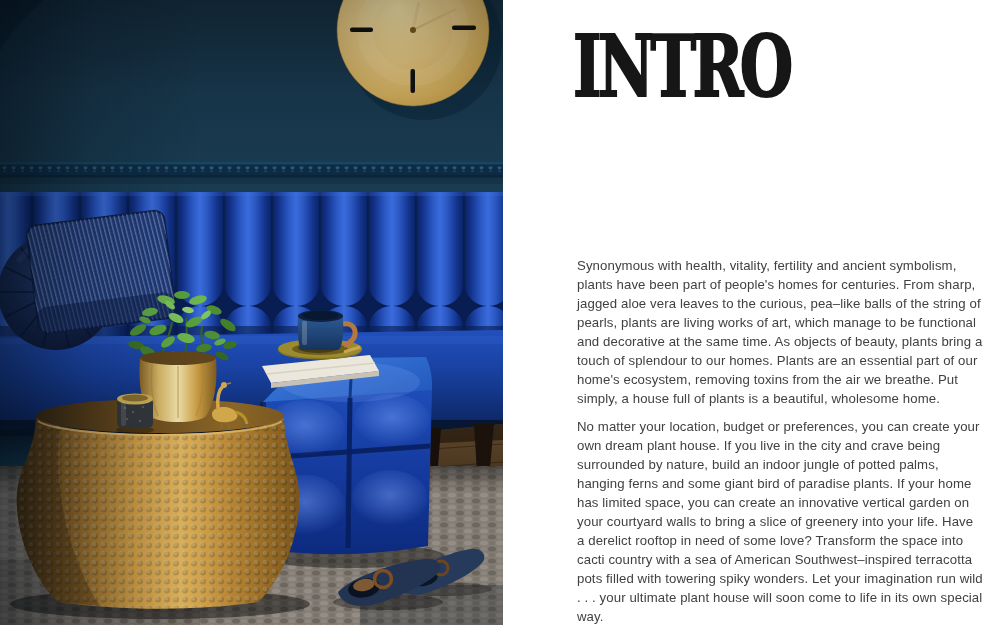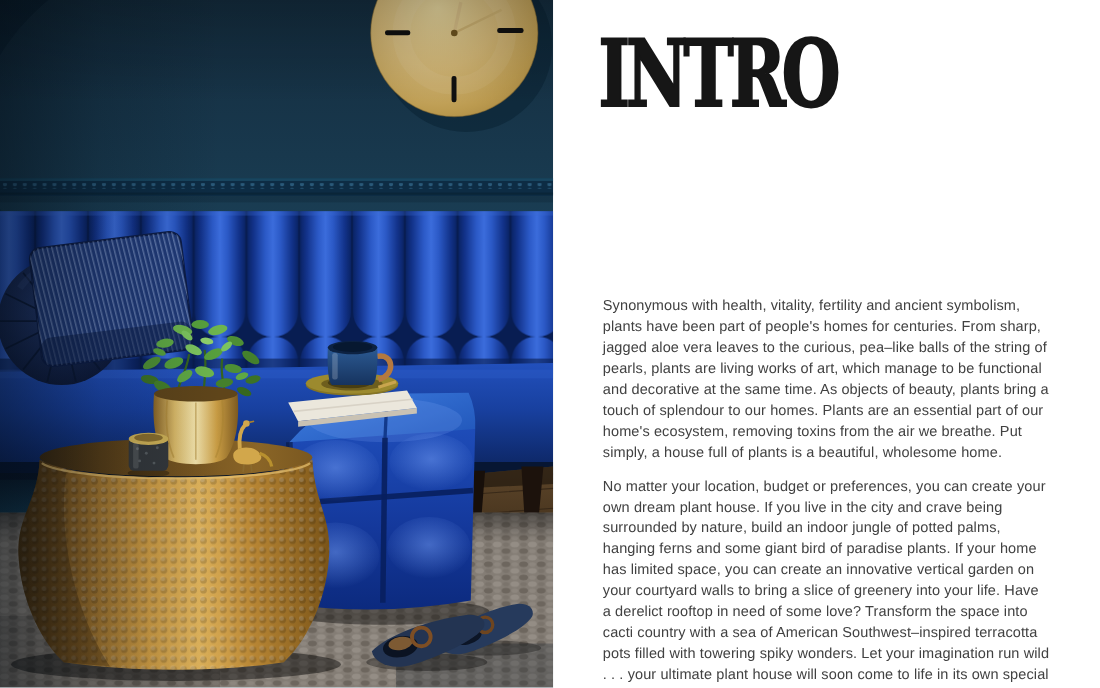--- a/index.html
+++ b/index.html
@@ -1,21 +1,21 @@
 <!DOCTYPE html>
 <html style="--page-bg: #ffffff; --title-color: #161616; --body-color: #414141; --c-wall: #15384f; --c-molding: #0d2c44; --c-sofa_blue: #1b43a6; --c-pouf_blue: #1d52bd; --c-clock_gold: #cfb066; --c-table_gold: #c19038; --c-plant_green: #5fa844; --c-rug_grey: #847d75; --c-slippers_navy: #233452; --c-mug_blue: #1d3f6e; --c-book_white: #ebe7dc; --c-wood_floor: #56422a;"><head>
 <meta charset="utf-8">
 <style>
   html,body{margin:0;padding:0;}
   body{
     width:1000px;height:625px;overflow:hidden;
     font-family:"Liberation Sans",sans-serif;
     background:#ffffff;
   }
-  .spread{display:flex;width:1000px;height:625px;}
+  .spread{display:flex;width:1000px;height:625px;gap:29px;}
   .photo-page{width:503px;height:625px;position:relative;flex:0 0 503px;overflow:hidden;}
   .photo-page svg{display:block;}
   .text-page{
     position:relative;flex:1;height:625px;
     background:var(--page-bg,#ffffff);
   }
   .intro-title{
     position:absolute;left:41px;top:25px;margin:0;
     font-family:"DejaVu Serif",serif;
     font-weight:900;
@@ -26,21 +26,21 @@
     transform:scaleX(.73);
     transform-origin:left top;
     white-space:nowrap;
   }
   .body-text{
     position:absolute;left:45px;top:256px;width:406px;
     font-size:13.2px;line-height:19px;
     letter-spacing:.1px;
     color:var(--body-color,#414141);
   }
-  .body-text p{margin:12px 0 9px 0;}
+  .body-text p{margin:0 0 9px 0;}
 </style>
 </head>
 <body>
 
 <div class="spread">
 
   <div class="photo-page">
     <svg width="503" height="625" viewBox="0 0 503 625">
       <defs>
         <linearGradient id="wallG" x1="0" y1="0" x2="0" y2="1">

